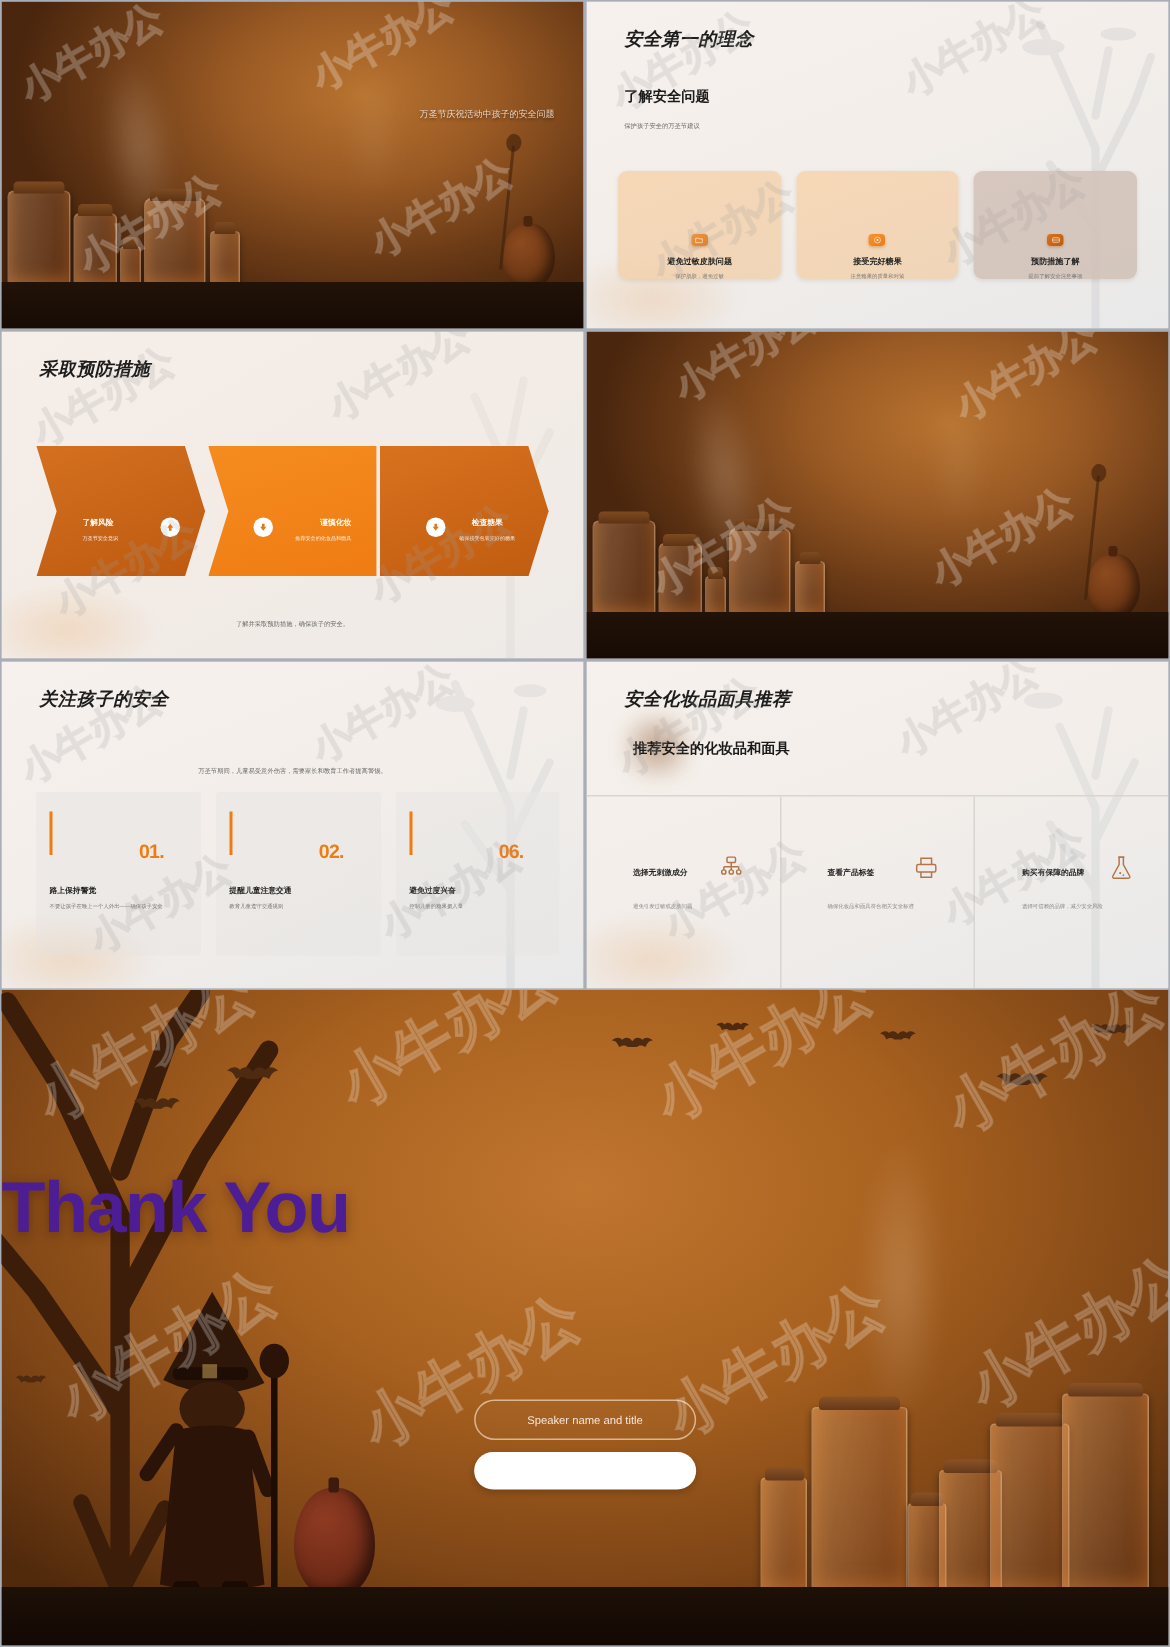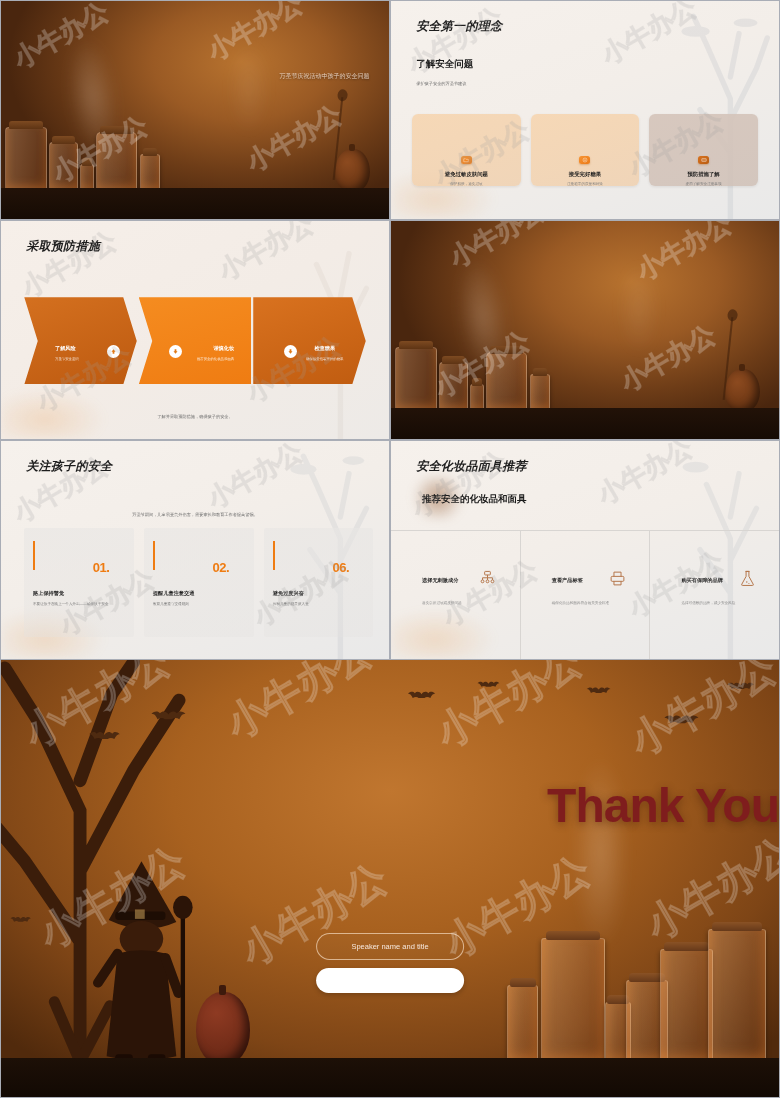--- a/index.html
+++ b/index.html
@@ -265,21 +265,21 @@
     content:""; position:absolute; left:6%; right:6%; top:-8px; height:9px;
     background: linear-gradient(#8a5225,#66391a); border-radius: 4px 4px 2px 2px;
   }
   .tsmoke {
     position: absolute; right: 16%; bottom: 28%; width: 14%; height: 62%;
     background: radial-gradient(ellipse 35% 50% at 50% 55%, rgba(255,240,225,.20), rgba(255,240,225,0) 72%);
     filter: blur(7px);
   }
   .thank-title {
     position: absolute; left: 0; right: 0; top: 27%;
-    text-align: right; color: #7f1d1d;
+    text-align: left; color: #4c1d95;
     font-size: 48px; font-weight: 700; letter-spacing: -1px;
     text-shadow: 0 2px 8px rgba(60,25,5,.45);
   }
   .speaker-pill {
     position: absolute; left: 50%; transform: translateX(-50%);
     top: 62.5%; width: 19%; height: 6.2%;
     border: 1px solid rgba(255,235,215,.62); border-radius: 99px;
     display: flex; align-items: center; justify-content: center;
     color: #f6e7dc; font-size: 7.5px;
     background: rgba(255,255,255,.02);

